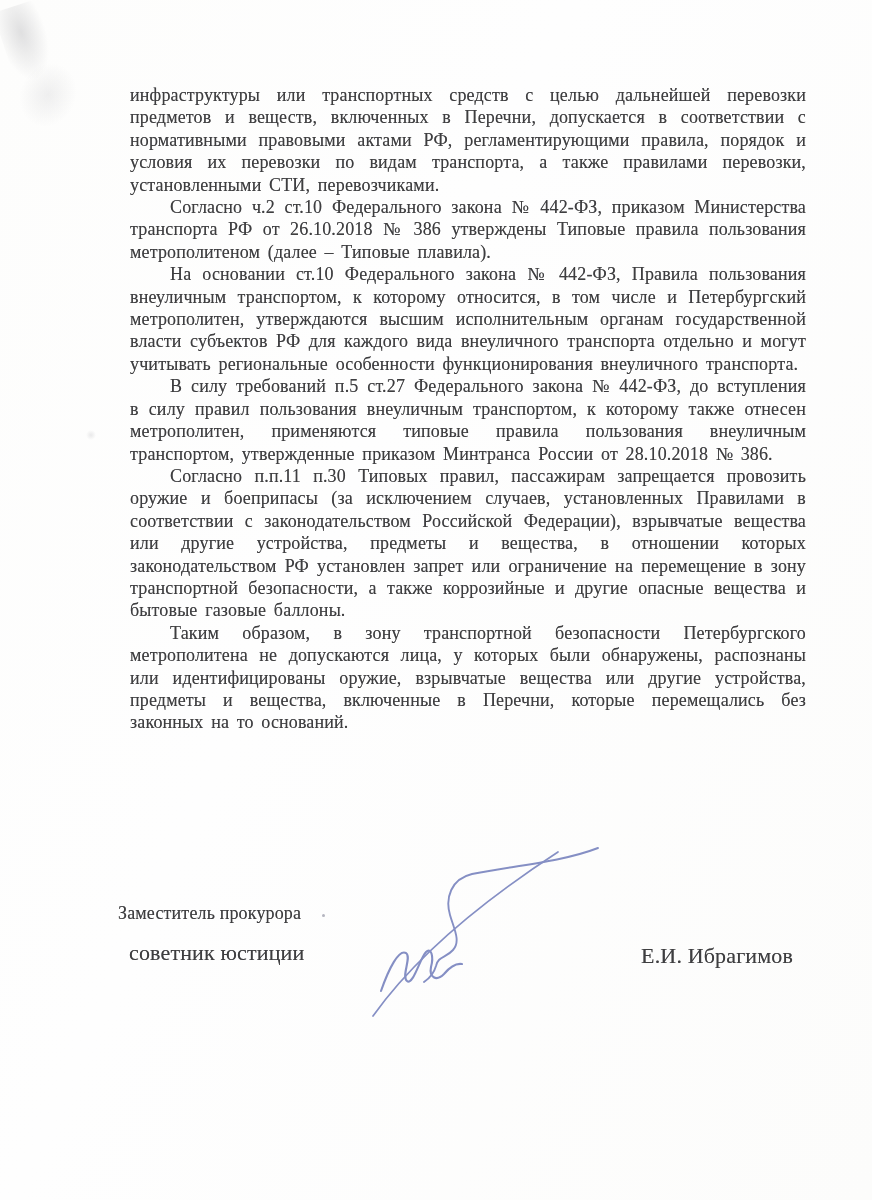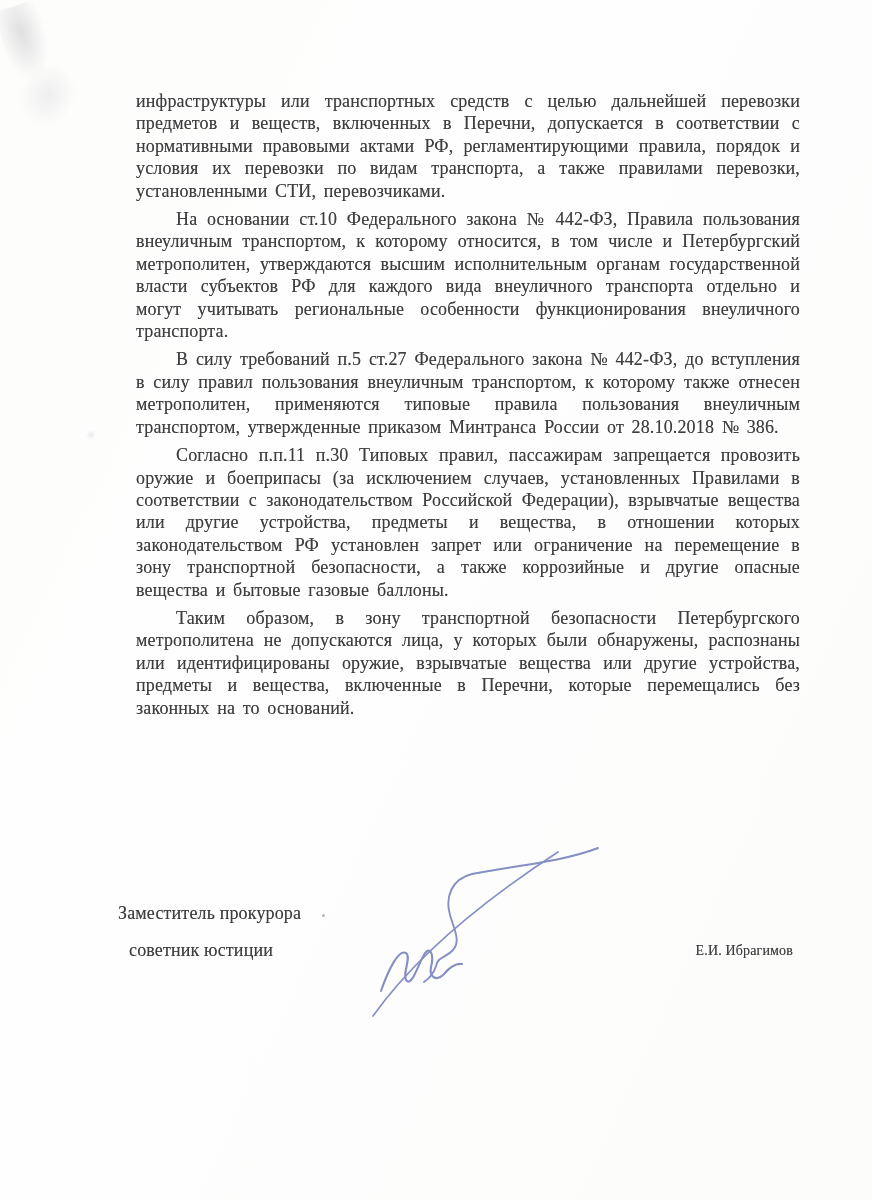--- a/index.html
+++ b/index.html
@@ -33,35 +33,35 @@
     position: absolute;
     left: 130px; top: 84px; width: 676px;
     font-size: 18px;
     line-height: 22.4px;
     color: #3e3e40;
     text-align: justify;
     letter-spacing: 0.15px;
     word-spacing: 3px;
     text-shadow: 0 0 0.6px rgba(62,62,64,0.55);
   }
-  .content p { margin: 6px; text-indent: 40px; }
+  .content p { margin: 0; text-indent: 40px; }
   .content p.cont { text-indent: 0; }
   .sign-role-1 {
     position: absolute; left: 118px; top: 903px;
     font-size: 18px; color: #3e3e40; letter-spacing: 0.15px;
     text-shadow: 0 0 0.6px rgba(62,62,64,0.55);
   }
   .sign-role-2 {
     position: absolute; left: 129px; top: 940px;
-    font-size: 18px; color: #3e3e40; letter-spacing: 0.15px;
+    font-size: 22px; color: #3e3e40; letter-spacing: 0.15px;
     text-shadow: 0 0 0.6px rgba(62,62,64,0.55);
   }
   .sign-name {
     position: absolute; right: 79px; top: 943px;
-    font-size: 14px; color: #3e3e40; letter-spacing: 0.15px;
+    font-size: 22px; color: #3e3e40; letter-spacing: 0.15px;
     text-shadow: 0 0 0.6px rgba(62,62,64,0.55);
   }
   .signature-svg {
     position: absolute; left: 350px; top: 826px;
     width: 260px; height: 204px;
   }
   .ink-dot {
     position: absolute; left: 322px; top: 914px;
     width: 3px; height: 3px; border-radius: 50%;
     background: rgba(120,122,140,0.55);
@@ -71,20 +71,21 @@
 <body>
 
 <div class="page">
 
   <div class="smudge-a"></div>
   <div class="smudge-b"></div>
   <div class="smudge-c"></div>
 
   <div class="content">
     <p class="cont">инфраструктуры или транспортных средств с целью дальнейшей перевозки предметов и веществ, включенных в Перечни, допускается в соответствии с нормативными правовыми актами РФ, регламентирующими правила, порядок и условия их перевозки по видам транспорта, а также правилами перевозки, установленными СТИ, перевозчиками.</p>
+    <p>Согласно ч.2 ст.10 Федерального закона № 442-ФЗ, приказом Министерства транспорта РФ от 26.10.2018 № 386 утверждены Типовые правила пользования метрополитеном (далее – Типовые плавила).</p>
     <p>На основании ст.10 Федерального закона № 442-ФЗ, Правила пользования внеуличным транспортом, к которому относится, в том числе и Петербургский метрополитен, утверждаются высшим исполнительным органам государственной власти субъектов РФ для каждого вида внеуличного транспорта отдельно и могут учитывать региональные особенности функционирования внеуличного транспорта.</p>
     <p>В силу требований п.5 ст.27 Федерального закона № 442-ФЗ, до вступления в силу правил пользования внеуличным транспортом, к которому также отнесен метрополитен, применяются типовые правила пользования внеуличным транспортом, утвержденные приказом Минтранса России от 28.10.2018 № 386.</p>
     <p>Согласно п.п.11 п.30 Типовых правил, пассажирам запрещается провозить оружие и боеприпасы (за исключением случаев, установленных Правилами в соответствии с законодательством Российской Федерации), взрывчатые вещества или другие устройства, предметы и вещества, в отношении которых законодательством РФ установлен запрет или ограничение на перемещение в зону транспортной безопасности, а также коррозийные и другие опасные вещества и бытовые газовые баллоны.</p>
     <p>Таким образом, в зону транспортной безопасности Петербургского метрополитена не допускаются лица, у которых были обнаружены, распознаны или идентифицированы оружие, взрывчатые вещества или другие устройства, предметы и вещества, включенные в Перечни, которые перемещались без законных на то оснований.</p>
   </div>
 
   <div class="sign-role-1">Заместитель прокурора</div>
   <div class="sign-role-2">советник юстиции</div>
   <div class="sign-name">Е.И. Ибрагимов</div>
   <div class="ink-dot"></div>

